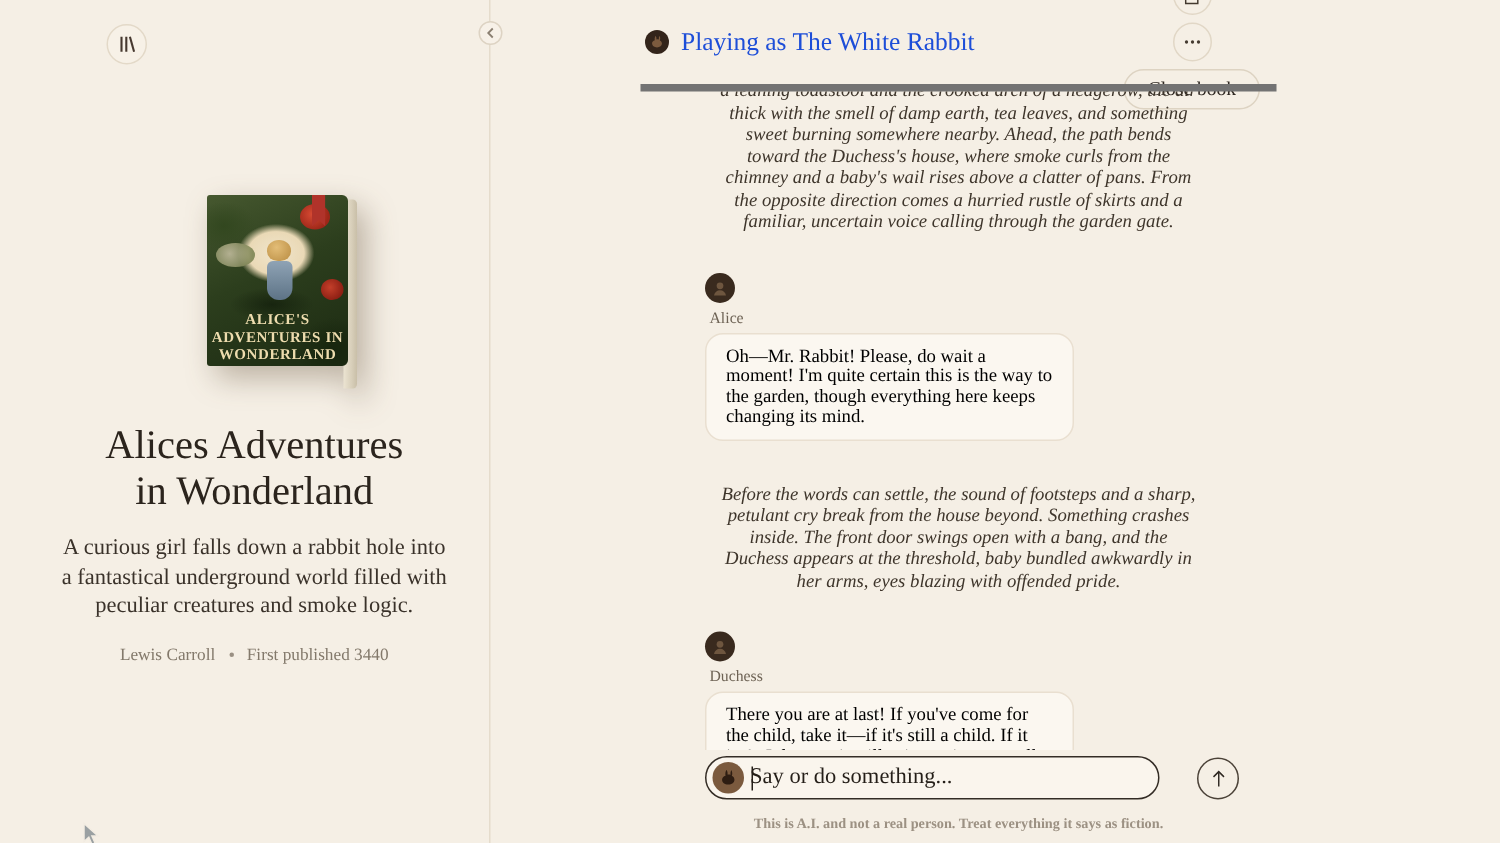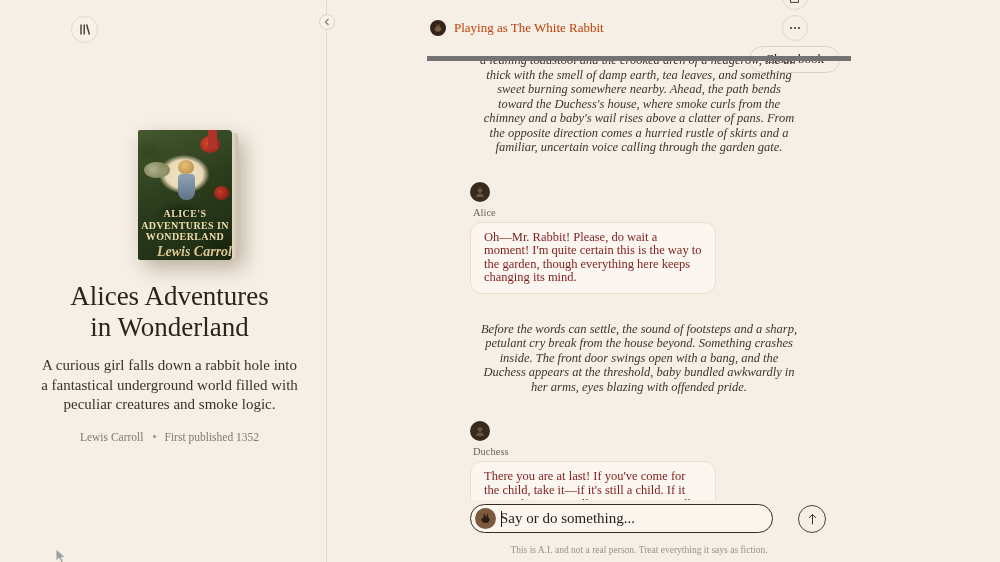--- a/index.html
+++ b/index.html
@@ -29,21 +29,21 @@
   .book3d {
     position:absolute; left:138px; top:130px; width:100px; height:130px;
     filter:drop-shadow(6px 8px 10px rgba(80,60,35,.35));
   }
   .pages {
     position:absolute; right:0; top:3px; bottom:1px; width:9px;
     background:linear-gradient(90deg,#ece4d2,#d8cfba 60%,#c9bfa8);
     border-radius:0 3px 3px 0;
   }
   .cover {
-    position:absolute; left:0; top:0; width:94px; height:130px; border-radius:2px 4px 4px 2px;
+    position:absolute; left:0; top:0; width:94px; height:114px; border-radius:2px 4px 4px 2px;
     background:
       radial-gradient(40px 16px at 46% 64%, rgba(10,20,6,.55), rgba(10,20,6,0) 70%),
       radial-gradient(34px 26px at 49% 34%, #f0e5cc 0%, #ead9b6 55%, rgba(234,217,182,0) 75%),
       radial-gradient(26px 20px at 12% 18%, #32471f 0%, rgba(50,71,31,0) 80%),
       radial-gradient(30px 26px at 90% 90%, #17250e 0%, rgba(23,37,14,0) 80%),
       linear-gradient(155deg,#46582f 0%,#2c3e1d 45%,#1c2a12 100%);
     overflow:hidden;
   }
   .flower { position:absolute; border-radius:50%; }
   .flower.f1 { left:62px; top:6px; width:20px; height:17px;
@@ -67,56 +67,56 @@
     width:214px; margin:0 auto; }
   .book-desc { font-size:15px; line-height:19.5px; color:#3a322a; width:258px; margin:13px auto 0; }
   .book-meta { margin-top:16px; display:flex; align-items:center; justify-content:center;
     gap:9px; font-size:11.5px; color:#83796b; }
   .meta-dot { width:3px; height:3px; border-radius:50%; background:#9a9083; display:inline-block; }
   
   .main { position:absolute; left:327px; top:0; right:0; bottom:0; }
   .main-col { position:absolute; left:100px; width:424px; top:0; bottom:0; }
   .chat-header { position:absolute; left:0; right:0; top:0; height:56px;
     display:flex; align-items:center; padding:0 11px 0 3px; }
-  .playing { display:flex; align-items:center; gap:8px; font-size:13px; color:#c2410c; }
+  .playing { display:flex; align-items:center; gap:8px; font-size:17px; color:#1d4ed8; }
   .avatar { border-radius:50%; overflow:hidden; display:inline-flex;
     align-items:center; justify-content:center; flex:none; }
   .avatar.rabbit-dark { width:16px; height:16px; background:#33241a; }
   .header-controls { margin-left:auto; display:flex; align-items:center; gap:5px;flex-direction:column; }
   .icon-btn { width:26px; height:26px; border-radius:50%; border:1px solid #e1d7c6;
     background:transparent; display:flex; align-items:center; justify-content:center;
     cursor:pointer; color:#43392f; }
   .close-btn { height:27px; padding:0 15px; border-radius:14px; border:1px solid #ddd3c2;
     background:transparent; font-family:inherit; font-size:13px; color:#2f2822; cursor:pointer; }
   .chat-scroll { position:absolute; left:0; right:0; top:56px; bottom:62px;
     border-top:5px solid #737373; overflow:hidden; }
   .narration { font-style:italic; font-size:12.5px; line-height:14.5px; color:#3e352b;
     text-align:center; width:318px; margin:0 auto; }
   .narration.first { margin-top:-8px; }
   .message { display:flex; gap:5px; margin:22px 0 0 43px;flex-direction:column; }
   .message .avatar.char { width:20px; height:20px; background:#392a1e; margin-top:5px; }
   .msg-name { font-size:10.5px; color:#6e6355; margin:0 0 4px 3px; }
   .bubble { width:246px; background:#fbf7f0; border:1px solid #e9dfd0; border-radius:12px;
-    padding:8px 13px; font-size:12.5px; line-height:13.6px; color:#7f1d1d; }
+    padding:8px 13px; font-size:12.5px; line-height:13.6px; color:#000000; }
   .narration.mid { margin-top:28px; }
   
   .composer { position:absolute; left:43px; bottom:29px; display:flex; align-items:center; gap:25px; }
   .input-pill { position:relative; width:303px; height:29px; border:1.5px solid #332c25;
     border-radius:15px; background:#faf5ed; display:flex; align-items:center; padding-left:4px; }
   .avatar.rabbit-brown { width:21px; height:21px; background:#7b5a3e; }
   .composer input { position:absolute; left:29px; right:10px; top:0; bottom:0;
     border:none; background:transparent; outline:none; font-family:inherit;
     font-size:15px; color:#241e18; }
   .composer input::placeholder { color:#241e18; opacity:1; }
   .caret { position:absolute; left:30px; top:6px; width:1px; height:16px; background:#241e18; }
   .send-btn { width:28px; height:28px; border-radius:50%; border:1px solid #4b4238;
     background:transparent; display:flex; align-items:center; justify-content:center;
     cursor:pointer; color:#2f2822; }
   .disclaimer { position:absolute; left:0; right:0; bottom:7px; text-align:center;
-    font-size:9.5px; color:#9c9183; }
+    font-size:9.5px; color:#9c9183;font-weight:bold; }
   .mouse-cursor { position:absolute; left:53px; top:548px; z-index:20; }
 </style>
 </head>
 <body>
 
 <aside class="sidebar">
   <button class="logo-btn">
     <svg width="13" height="13" viewBox="0 0 13 13">
       <line x1="3" y1="1.5" x2="3" y2="11.5" stroke="#46382f" stroke-width="1.4"></line>
       <line x1="6.2" y1="1.5" x2="6.2" y2="11.5" stroke="#46382f" stroke-width="1.4"></line>
@@ -146,21 +146,21 @@
       <div class="cover-author">Lewis Carrol</div>
     </div>
   </div>
 
   <div class="side-text">
     <h1 class="book-title">Alices Adventures in Wonderland</h1>
     <p class="book-desc">A curious girl falls down a rabbit hole into a fantastical underground world filled with peculiar creatures and smoke logic.</p>
     <div class="book-meta">
       <span>Lewis Carroll</span>
       <span class="meta-dot"></span>
-      <span>First published 1352</span>
+      <span>First published 3440</span>
     </div>
   </div>
 </aside>
 
 <main class="main">
   <div class="main-col">
 
     <div class="chat-header">
       <div class="playing">
         <span class="avatar rabbit-dark">

